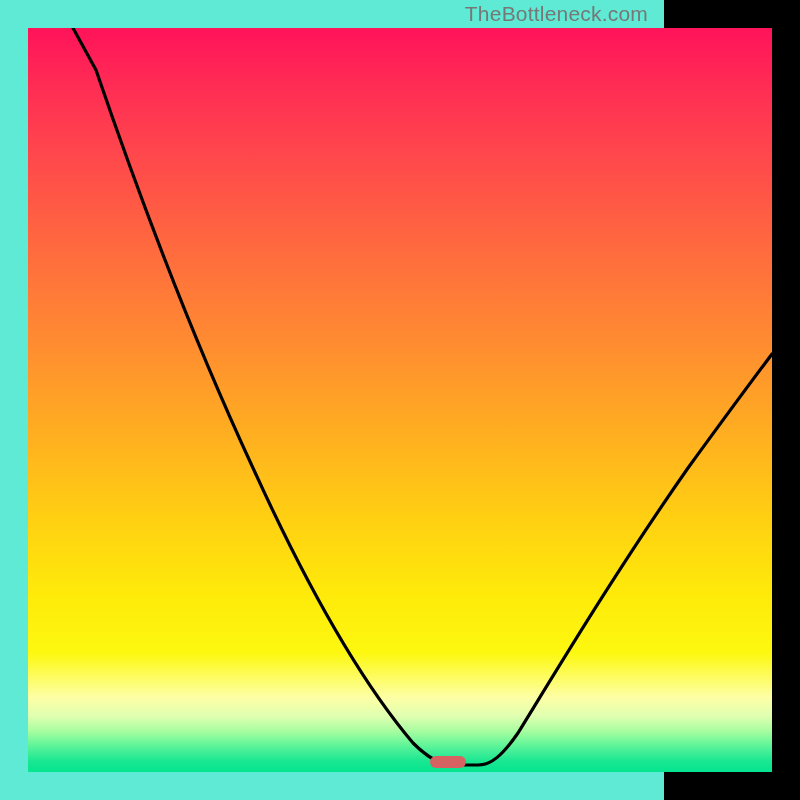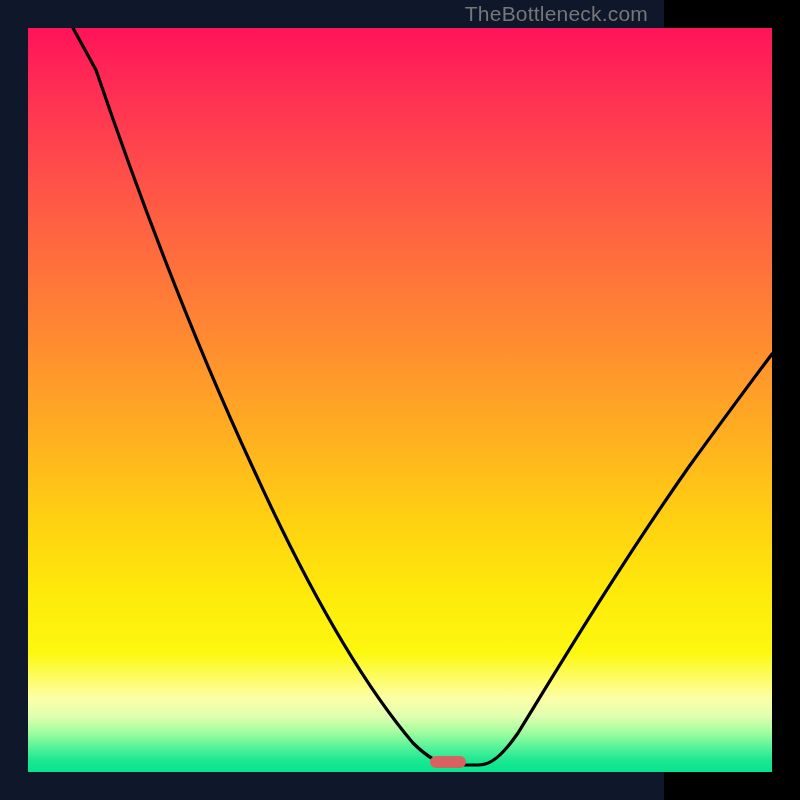--- a/index.html
+++ b/index.html
@@ -8,21 +8,21 @@
     width: 800px;
     height: 800px;
     background: #000;
     overflow: hidden;
     font-family: Arial, Helvetica, sans-serif;
   }
   .frame {
     position: relative;
     width: 664px;
     height: 800px;
-    background: #0f172a;
+    background: #5eead4;
   }
   .watermark {
     position: absolute;
     top: 2px;
     right: 16px;
     color: #777;
     font-size: 21px;
     font-weight: 500;
     letter-spacing: 0.2px;
     z-index: 30;

